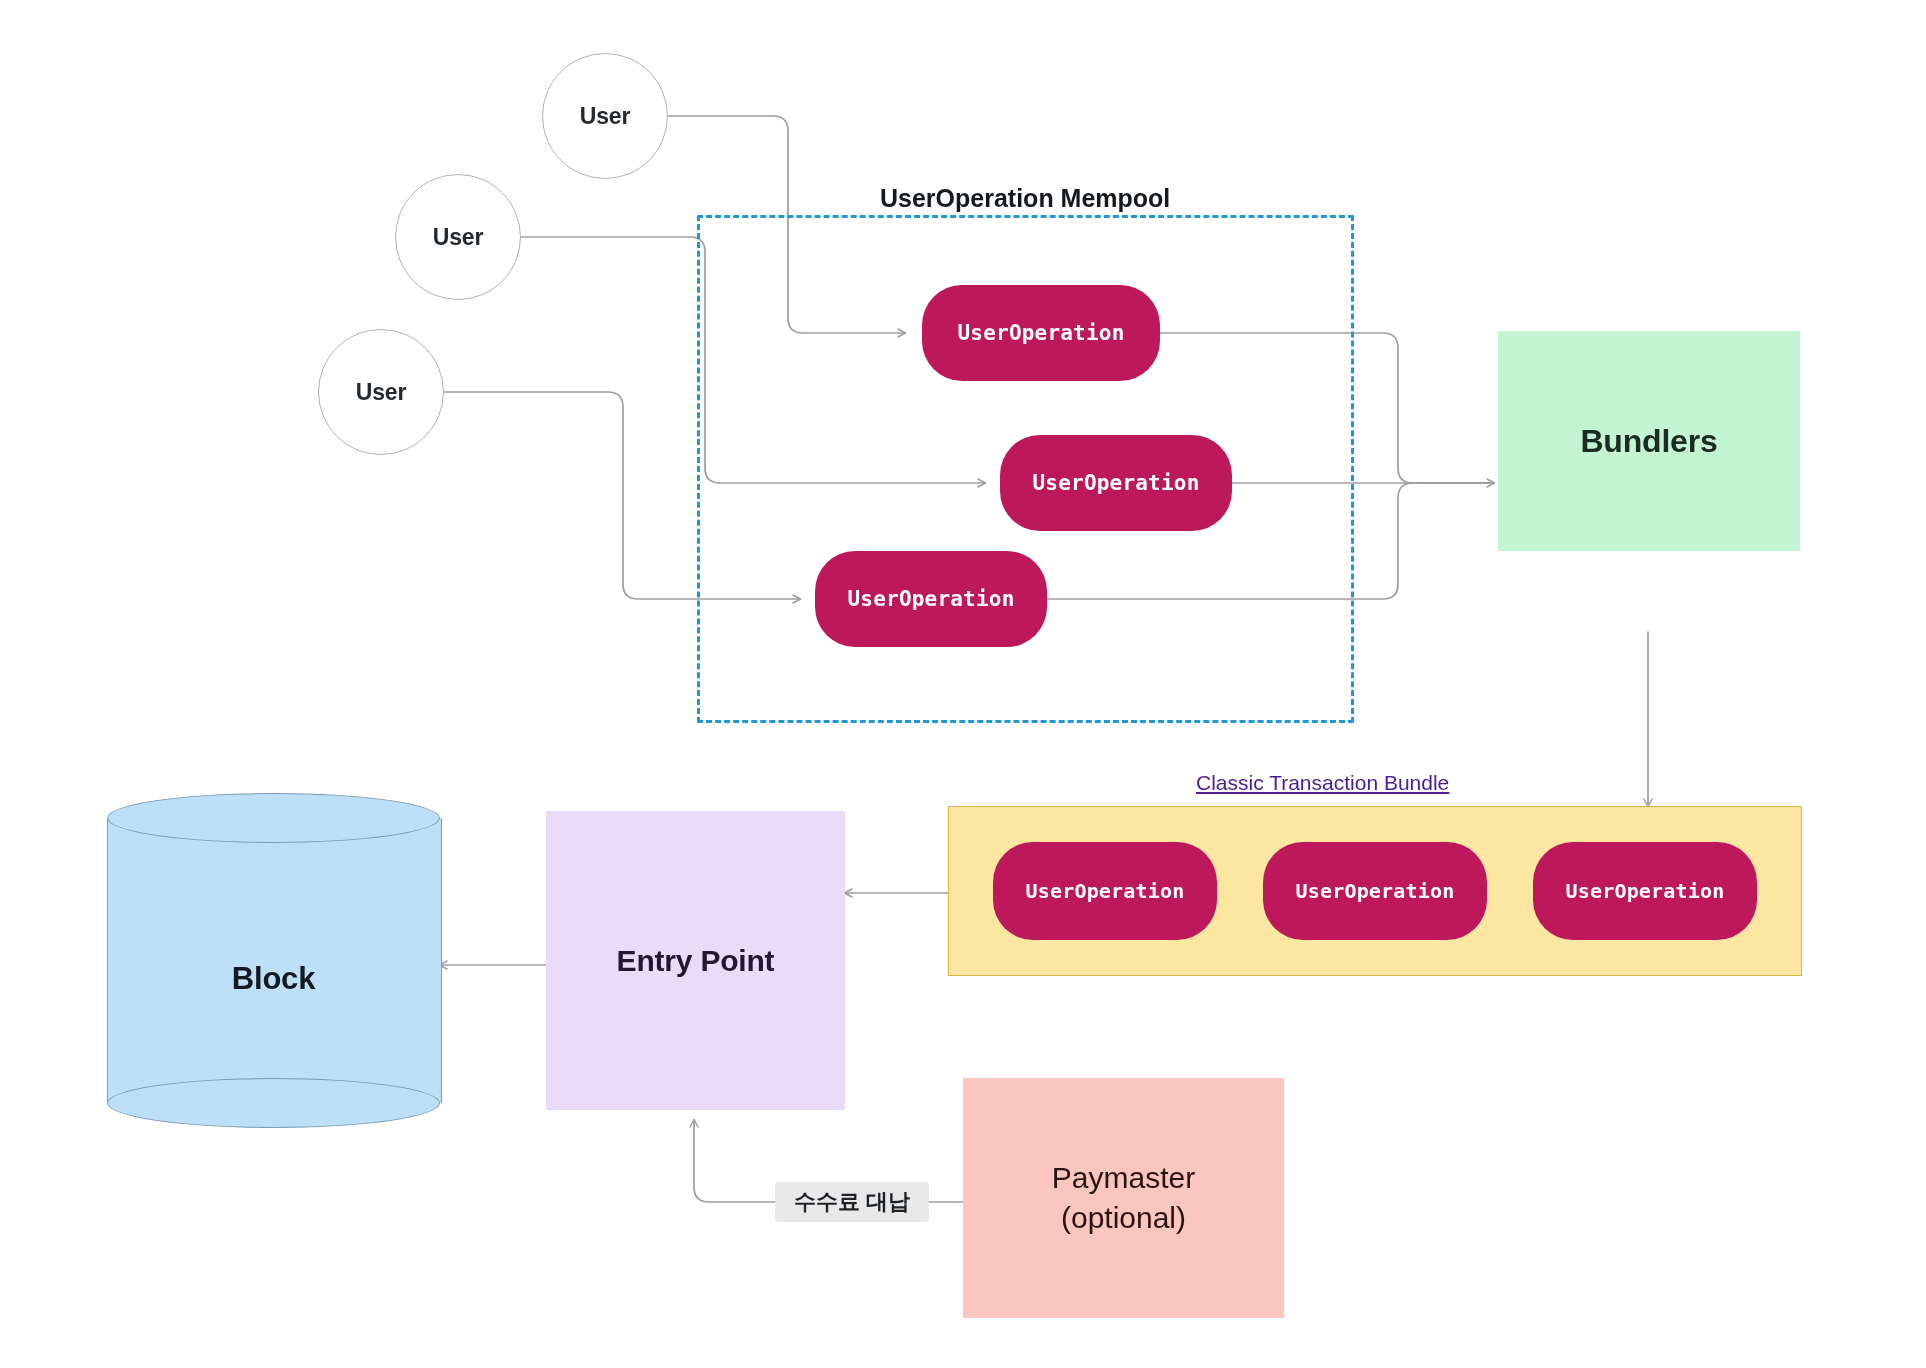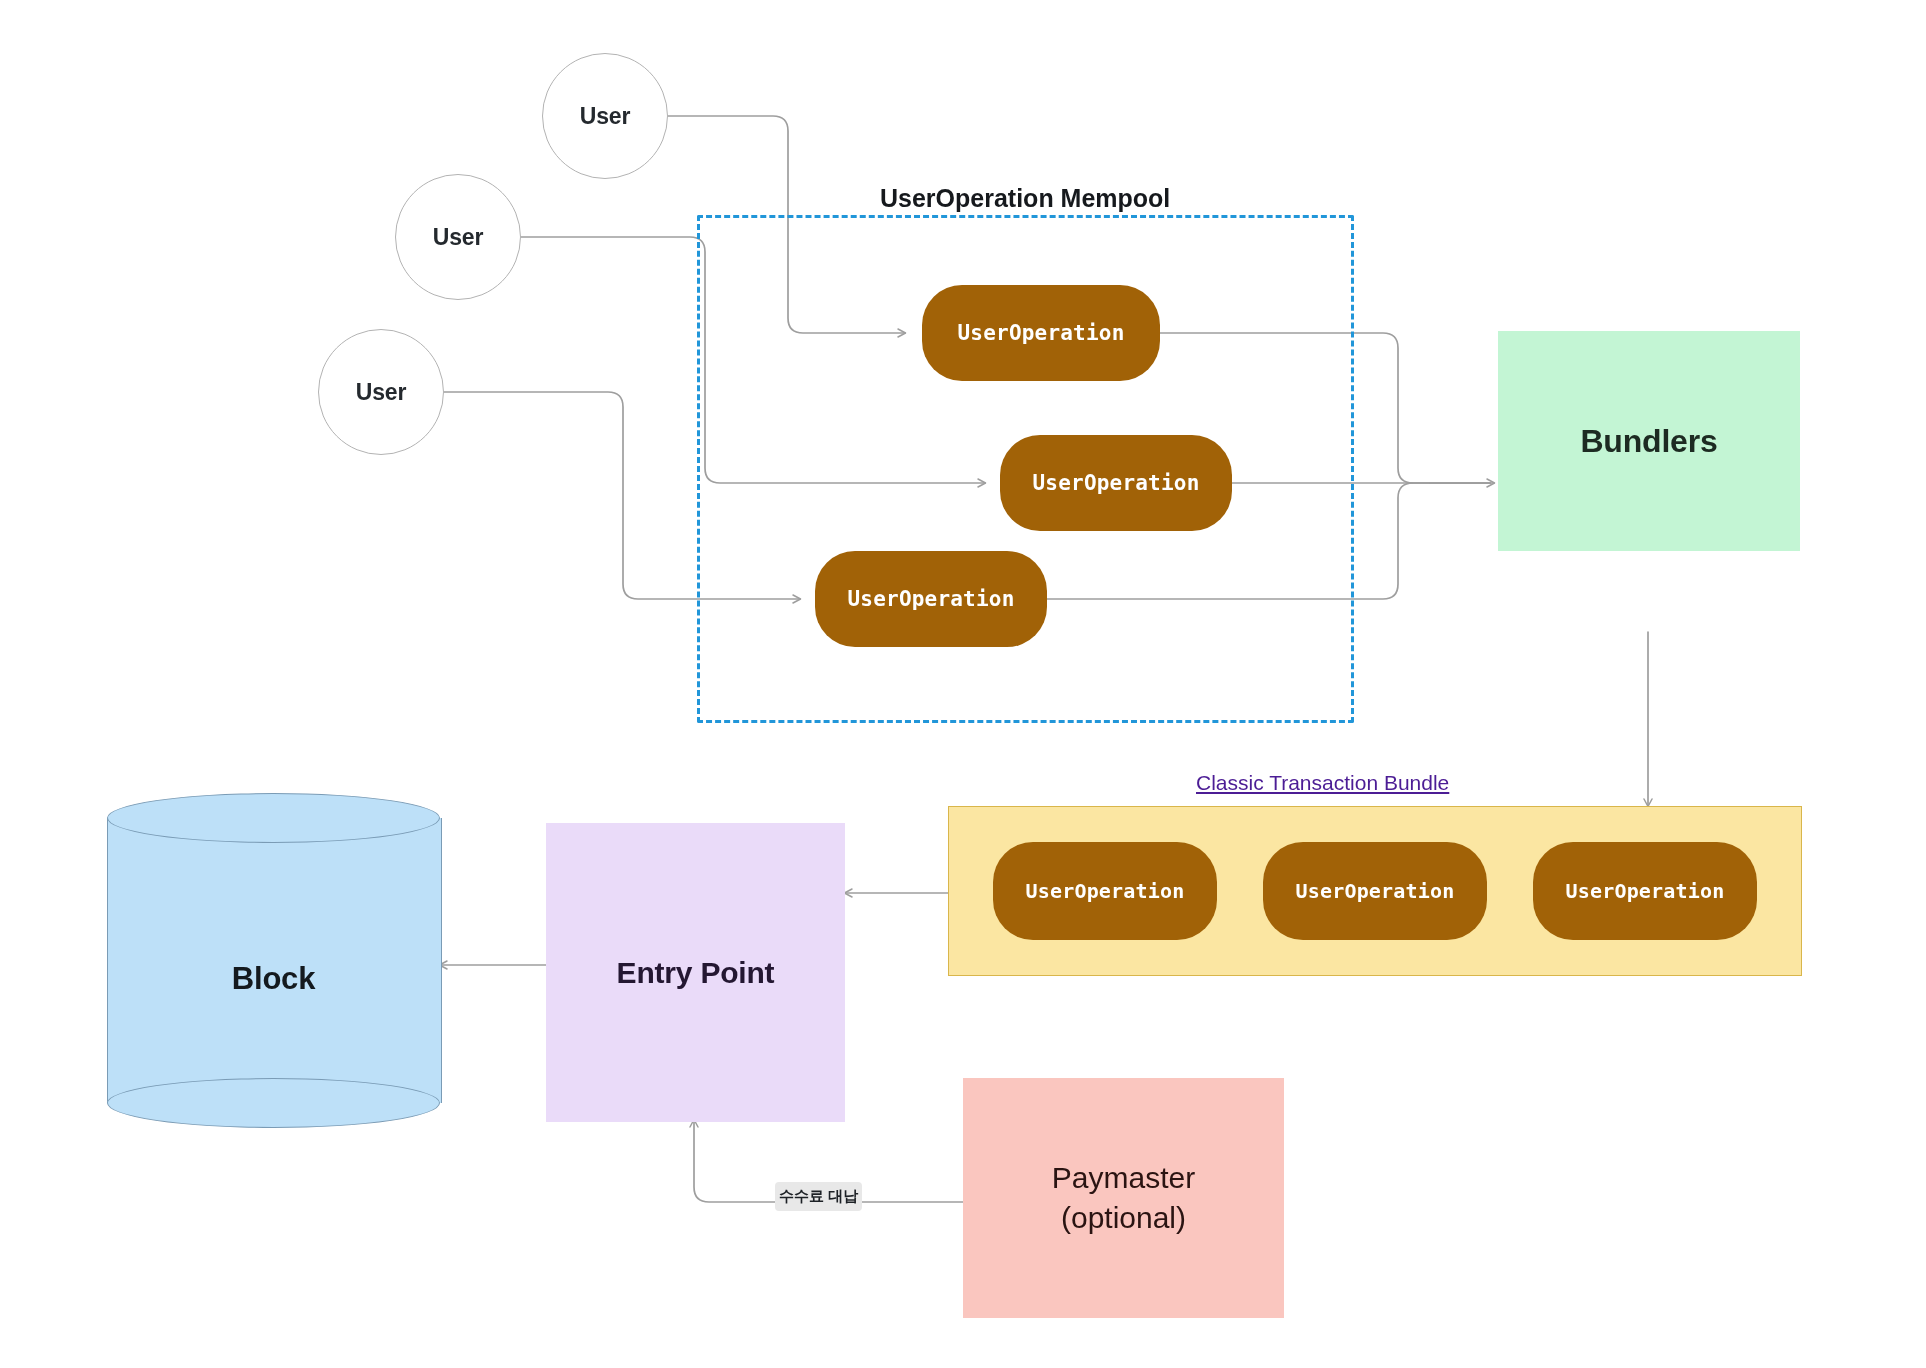--- a/index.html
+++ b/index.html
@@ -52,21 +52,21 @@
   }
   .mempool-title {
     font-size: 25px;
     font-weight: 700;
     color: #16191d;
     white-space: nowrap;
   }
 
   
   .uop {
-    background: #a16207;
+    background: #be185d;
     border-radius: 40px;
     display: flex;
     align-items: center;
     justify-content: center;
   }
   .uop span {
     font-family: "DejaVu Sans Mono", "Liberation Mono", monospace;
     font-size: 21px;
     font-weight: 700;
     color: #ffffff;
@@ -104,21 +104,20 @@
     justify-content: space-between;
     padding: 0 44px;
   }
 
   
   .entrypoint-box {
     background: #eadbf9;
     display: flex;
     align-items: center;
     justify-content: center;
-    margin-top: 12px;
   }
   .entrypoint-box span {
     font-size: 30px;
     font-weight: 700;
     color: #241732;
     letter-spacing: -0.2px;
   }
 
   
   .block-cyl { }
@@ -181,22 +180,22 @@
   .paymaster-box span {
     font-size: 30px;
     font-weight: 400;
     color: #2a1412;
   }
 
   
   .edge-chip {
     background: #e8e8e8;
     border-radius: 4px;
-    padding: 5px 4px;
-    font-size: 15px;
+    padding: 5px 19px;
+    font-size: 22px;
     font-weight: 700;
     color: #1d2126;
     white-space: nowrap;
     display: inline-block;
   }
 </style>
 </head>
 <body>
 
 <div id="canvas">

